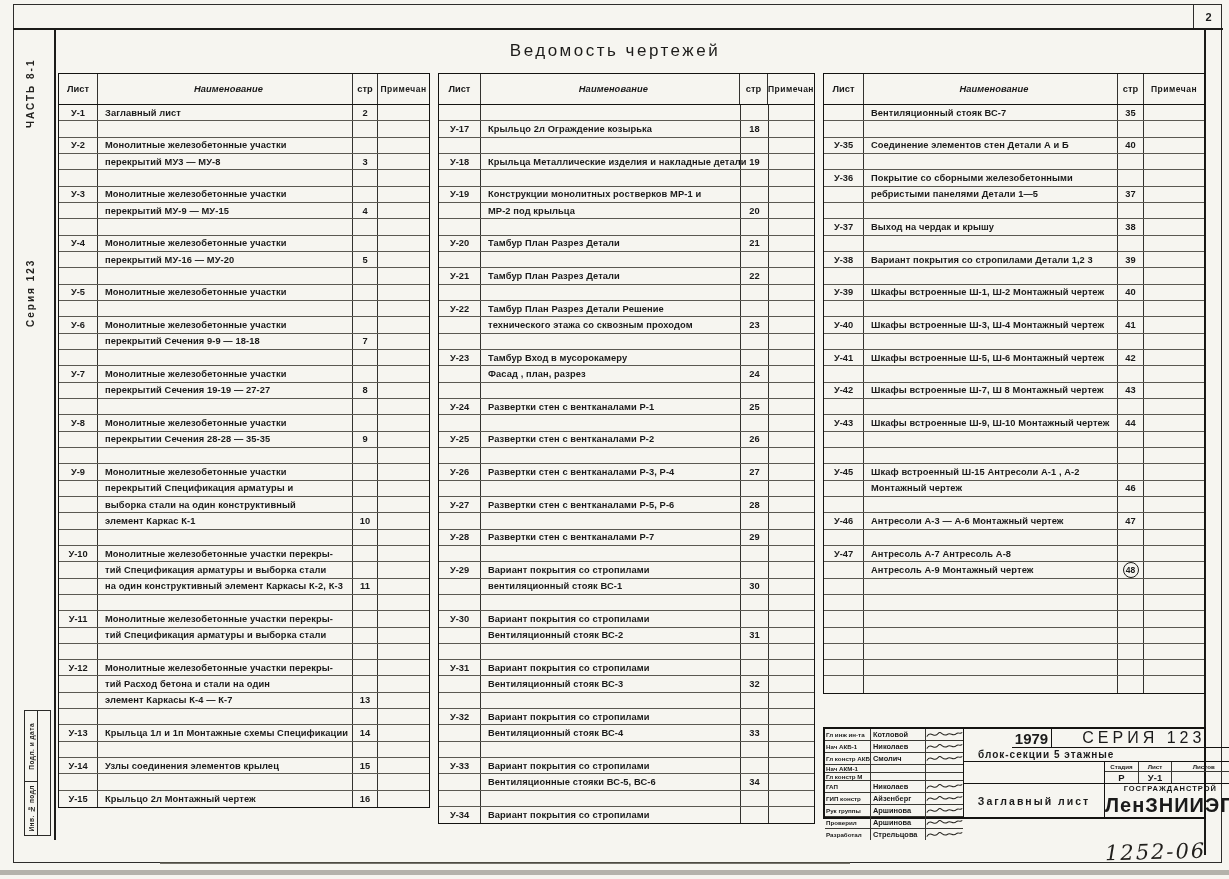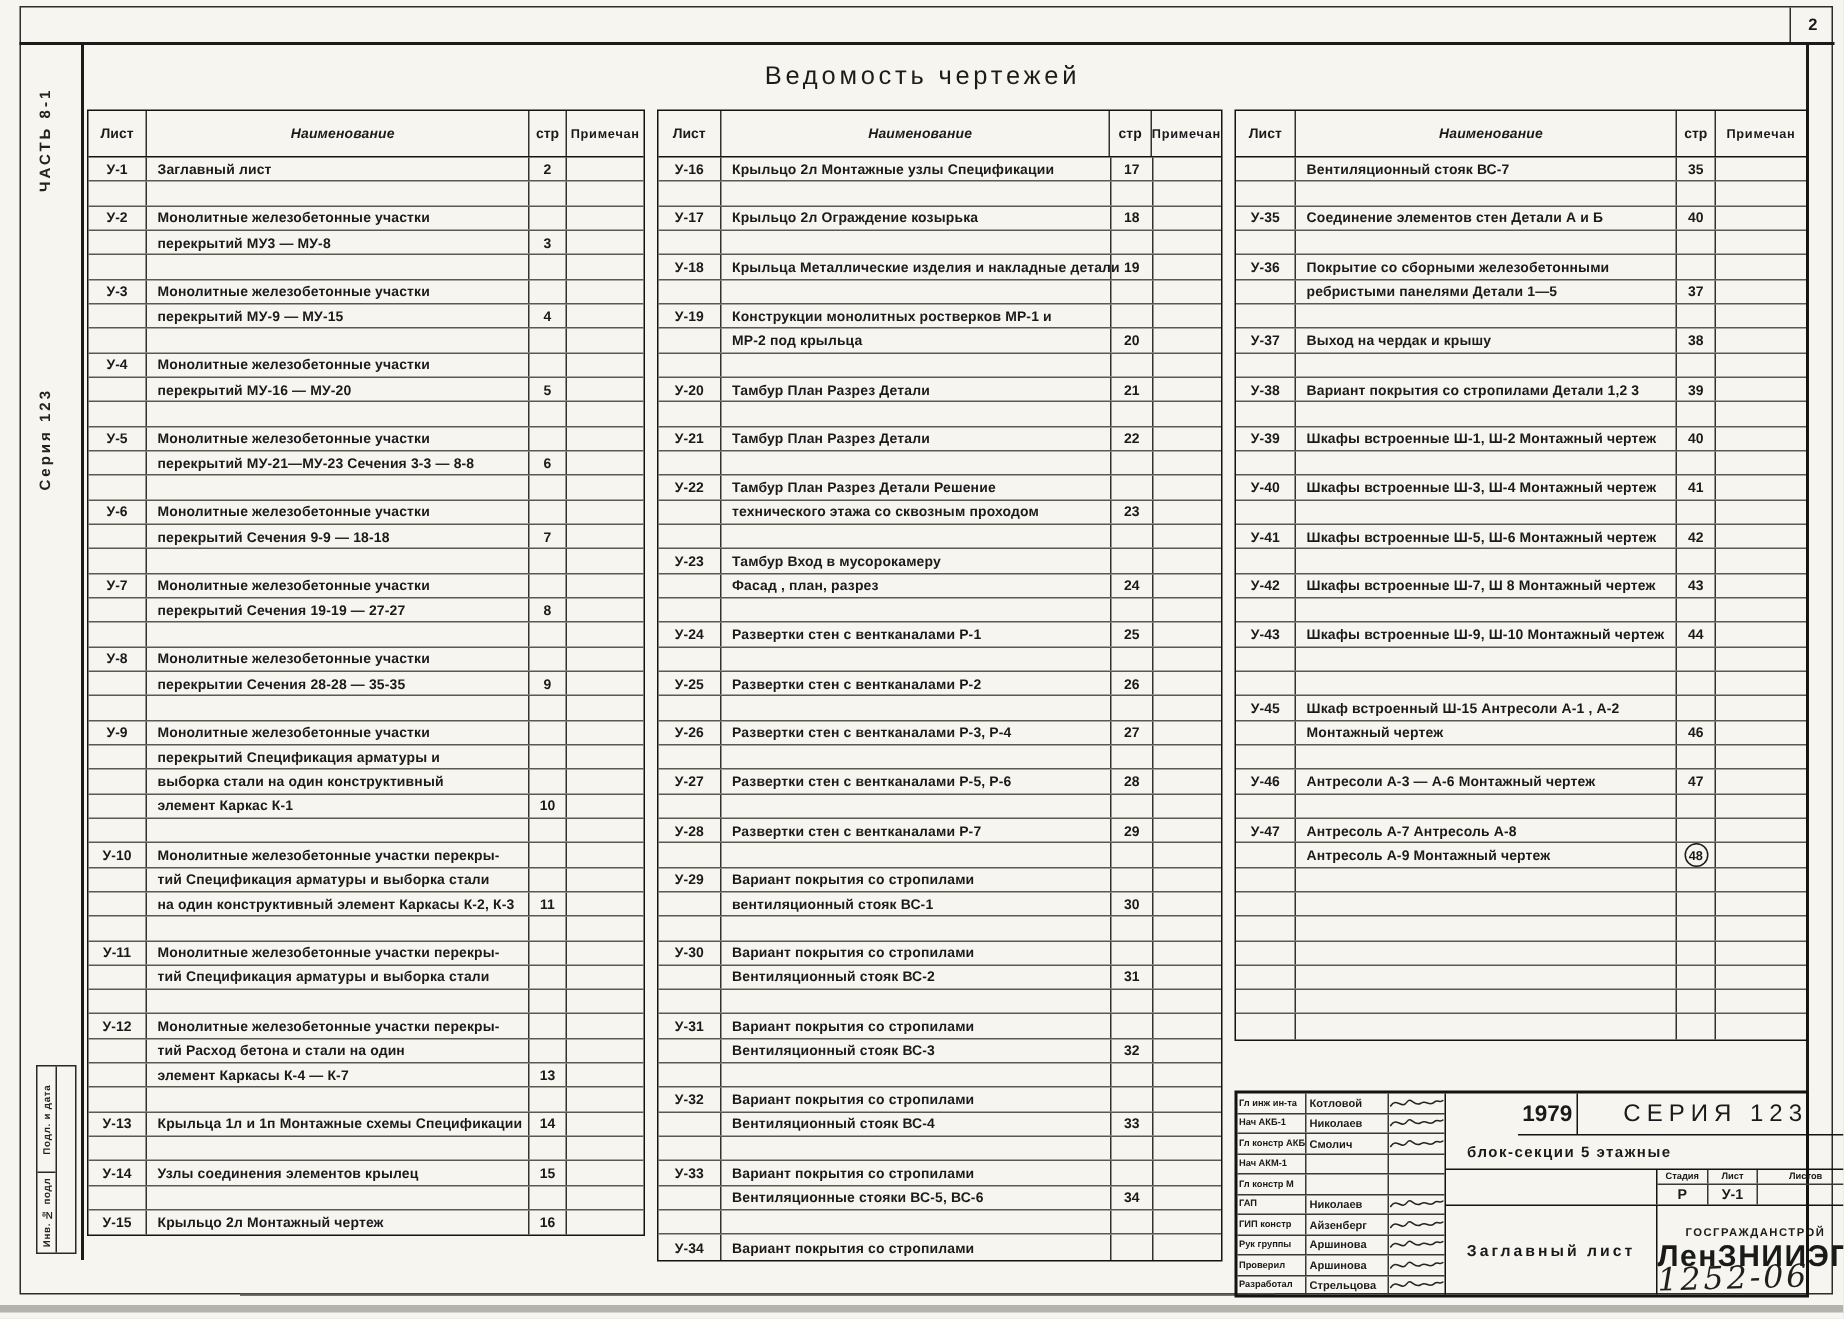--- a/index.html
+++ b/index.html
@@ -53,21 +53,21 @@
   .c-name{padding-left:7px;font-weight:bold;font-size:9.3px;white-space:nowrap;letter-spacing:.1px;}
   .c-page{justify-content:center;font-weight:bold;font-size:9.3px;}
   .c-note{}
   .t1 .c-sheet{width:39px;} .t1 .c-name{width:255px;} .t1 .c-page{width:25px;} .t1 .c-note{flex:1;}
   .t2 .c-sheet{width:42px;} .t2 .c-name{width:260px;} .t2 .c-page{width:28px;} .t2 .c-note{flex:1;}
   .t3 .c-sheet{width:40px;} .t3 .c-name{width:254px;} .t3 .c-page{width:26px;} .t3 .c-note{flex:1;}
   .circled{display:inline-flex;align-items:center;justify-content:center;width:14px;height:14px;
            border:1px solid #1c1b19;border-radius:50%;font-size:8.5px;font-weight:bold;}
 
   
-  .tblock{position:absolute;left:823px;top:727px;width:383px;height:138px;border:2px solid #141311;
+  .tblock{position:absolute;left:823px;top:727px;width:383px;height:92px;border:2px solid #141311;
           box-sizing:border-box;display:flex;background:transparent;}
   .sig-col{width:139px;border-right:1.5px solid #141311;display:flex;flex-direction:column;}
   .sig-row{flex:1;display:flex;border-bottom:1px solid #3a3934;box-sizing:border-box;}
   .sig-row:last-child{border-bottom:none;}
   .sig-role{width:44px;border-right:1px solid #3a3934;display:flex;align-items:center;
             font-size:6.2px;font-weight:bold;padding-left:1px;white-space:nowrap;overflow:hidden;}
   .sig-name{width:52px;border-right:1px solid #3a3934;display:flex;align-items:center;
             font-size:7.4px;font-weight:bold;padding-left:2px;white-space:nowrap;overflow:hidden;}
   .sig-sign{flex:1;display:flex;align-items:center;justify-content:center;overflow:visible;}
   .tb-right{flex:1;display:flex;flex-direction:column;}
@@ -201,26 +201,20 @@
           <div class="cell c-note"></div>
         </div>
         <div class="trow">
           <div class="cell c-sheet">У-5</div>
           <div class="cell c-name">Монолитные железобетонные участки</div>
           <div class="cell c-page"></div>
           <div class="cell c-note"></div>
         </div>
         <div class="trow">
           <div class="cell c-sheet"></div>
-          <div class="cell c-name">перекрытий МУ-21—МУ-23 Сечения 3-3 — 8-8</div>
-          <div class="cell c-page">6</div>
-          <div class="cell c-note"></div>
-        </div>
-        <div class="trow">
-          <div class="cell c-sheet"></div>
           <div class="cell c-name"></div>
           <div class="cell c-page"></div>
           <div class="cell c-note"></div>
         </div>
         <div class="trow">
           <div class="cell c-sheet">У-6</div>
           <div class="cell c-name">Монолитные железобетонные участки</div>
           <div class="cell c-page"></div>
           <div class="cell c-note"></div>
         </div>
@@ -402,26 +396,20 @@
   </div>
 
   <div class="dtable t2">
     <div class="thead">
       <div class="cell c-sheet h-sheet">Лист</div>
       <div class="cell c-name h-name">Наименование</div>
       <div class="cell c-page h-page">стр</div>
       <div class="cell c-note h-note">Примечан</div>
     </div>
     <div>
-        <div class="trow">
-          <div class="cell c-sheet">У-16</div>
-          <div class="cell c-name">Крыльцо 2л Монтажные узлы Спецификации</div>
-          <div class="cell c-page">17</div>
-          <div class="cell c-note"></div>
-        </div>
         <div class="trow">
           <div class="cell c-sheet"></div>
           <div class="cell c-name"></div>
           <div class="cell c-page"></div>
           <div class="cell c-note"></div>
         </div>
         <div class="trow">
           <div class="cell c-sheet">У-17</div>
           <div class="cell c-name">Крыльцо 2л Ограждение козырька</div>
           <div class="cell c-page">18</div>

